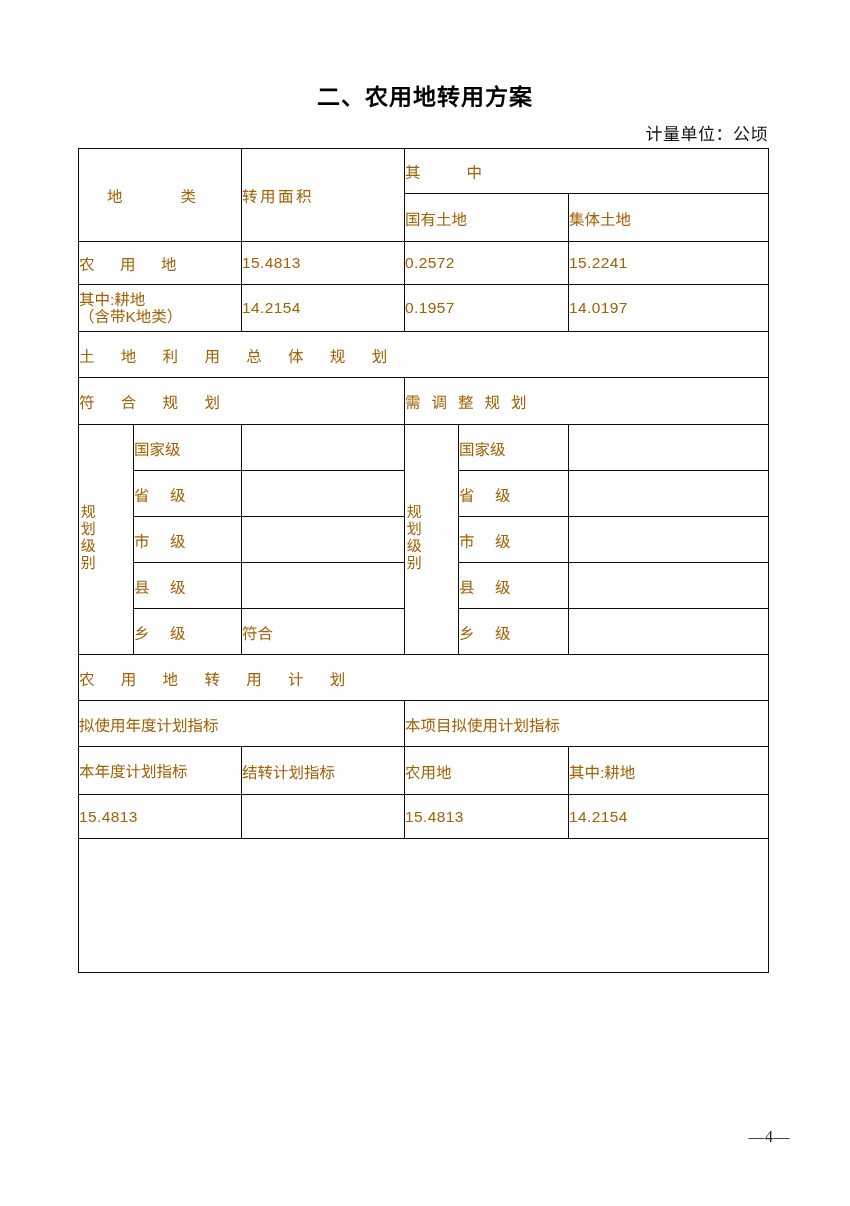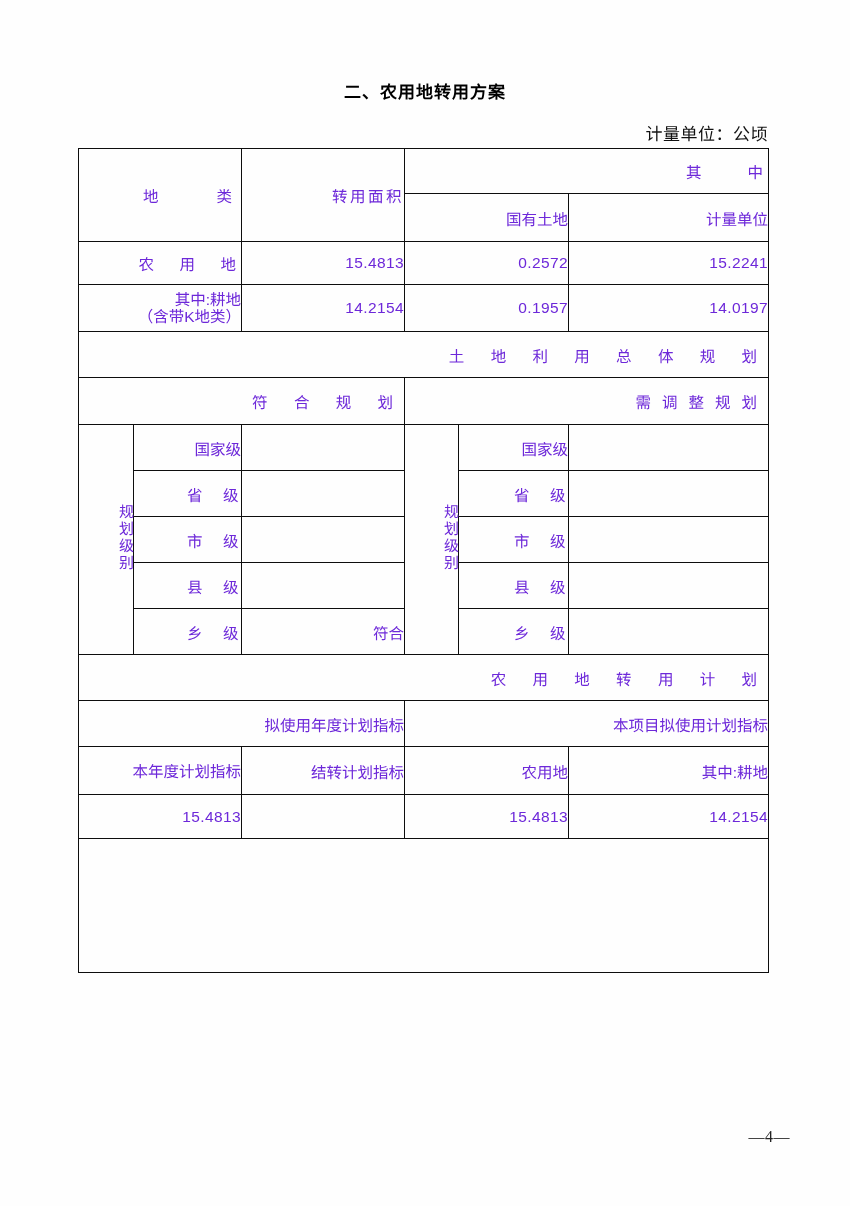--- a/index.html
+++ b/index.html
@@ -25,21 +25,21 @@
 
   
   .doc-title {
     position: absolute;
     left: 0;
     top: 78px;
     width: 850px;
     text-align: center;
     font-family: "Liberation Sans", "DejaVu Sans", sans-serif;
     font-weight: bold;
-    font-size: 17px;
+    font-size: 23px;
     letter-spacing: 1px;
     color: #000;
   }
 
   .unit-line {
     position: absolute;
     top: 120px;
     left: 0;
     width: 768px;
     text-align: right;
@@ -57,24 +57,24 @@
     width: 690px;
     height: 812px;
   }
   table.grid {
     border-collapse: collapse;
     width: 690px;
     table-layout: fixed;
   }
   table.grid td {
     border: 1.6px solid #0d0d0d;
-    text-align: right;
+    text-align: left;
     vertical-align: middle;
     font-size: 15.5px;
-    color: #6d28d9;
+    color: #a16207;
     padding: 0;
     font-family: "Liberation Sans", "DejaVu Sans", sans-serif;
   }
   td.num {
     font-family: "Liberation Serif", "DejaVu Serif", serif;
     font-size: 15.5px;
     letter-spacing: 0.4px;
   }
   .sp-wide { letter-spacing: 9px; padding-left: 9px; }
   .sp-mid  { letter-spacing: 5px; padding-left: 5px; }
@@ -127,31 +127,31 @@
         <col style="width:55px">
         <col style="width:108px">
         <col style="width:163px">
         <col style="width:54px">
         <col style="width:110px">
         <col style="width:200px">
       </colgroup>
       <tbody>
 
         <tr>
-          <td colspan="2" rowspan="2" style="height:44px;" class="sp-wide">地　　类</td>
+          <td colspan="2" rowspan="2" style="height:44px;padding-left:28px;" class="sp-wide">地　　类</td>
           <td rowspan="2" class="sp-sm">转用面积</td>
           <td colspan="3" class="sp-mid" style="height:44px;">其　　中</td>
         </tr>
         <tr>
           <td colspan="2" style="height:47px;">国有土地</td>
-          <td>计量单位</td>
-        </tr>
-
-        <tr>
-          <td colspan="2" class="sp-mid" style="height:42px;padding-left:40px;">农　用　地</td>
+          <td>集体土地</td>
+        </tr>
+
+        <tr>
+          <td colspan="2" class="sp-mid" style="height:42px;">农　用　地</td>
           <td class="num">15.4813</td>
           <td colspan="2" class="num">0.2572</td>
           <td class="num">15.2241</td>
         </tr>
 
         <tr>
           <td colspan="2" class="two-line" style="height:46px;">
             <div>其中:耕地</div>
             <div>（含带K地类）</div>
           </td>

